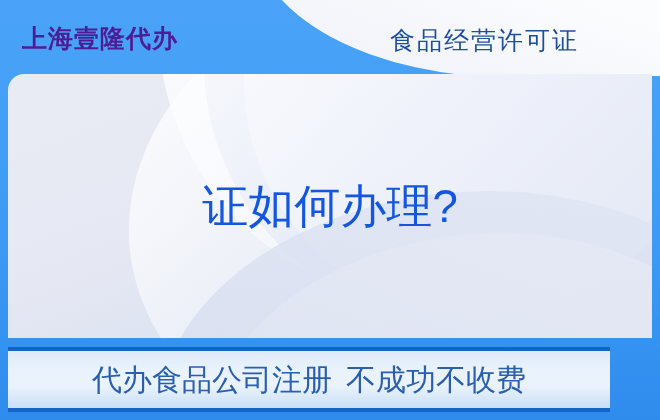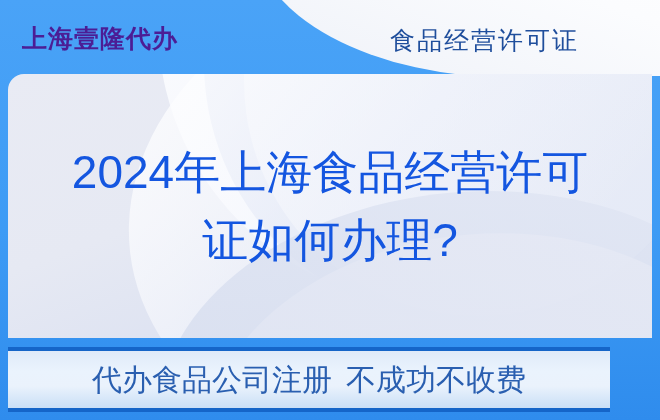--- a/index.html
+++ b/index.html
@@ -213,21 +213,20 @@
 
   <div class="content-panel">
     <div class="arc arc-a"></div>
     <div class="arc arc-b"></div>
     <div class="arc arc-c"></div>
     <div class="arc arc-sweep"></div>
     <div class="arc arc-lower"></div>
     <div class="arc arc-lower-2"></div>
 
     <div class="title-wrap">
-      <div class="title-line">2024年上海食品经营许可</div>
       <div class="title-line">证如何办理?</div>
     </div>
   </div>
 
   <div class="footer-bar">
     <div class="footer-inner">
       <span class="footer-kw">代办食品公司注册</span>
       <span class="footer-kw">不成功不收费</span>
     </div>
   </div>

